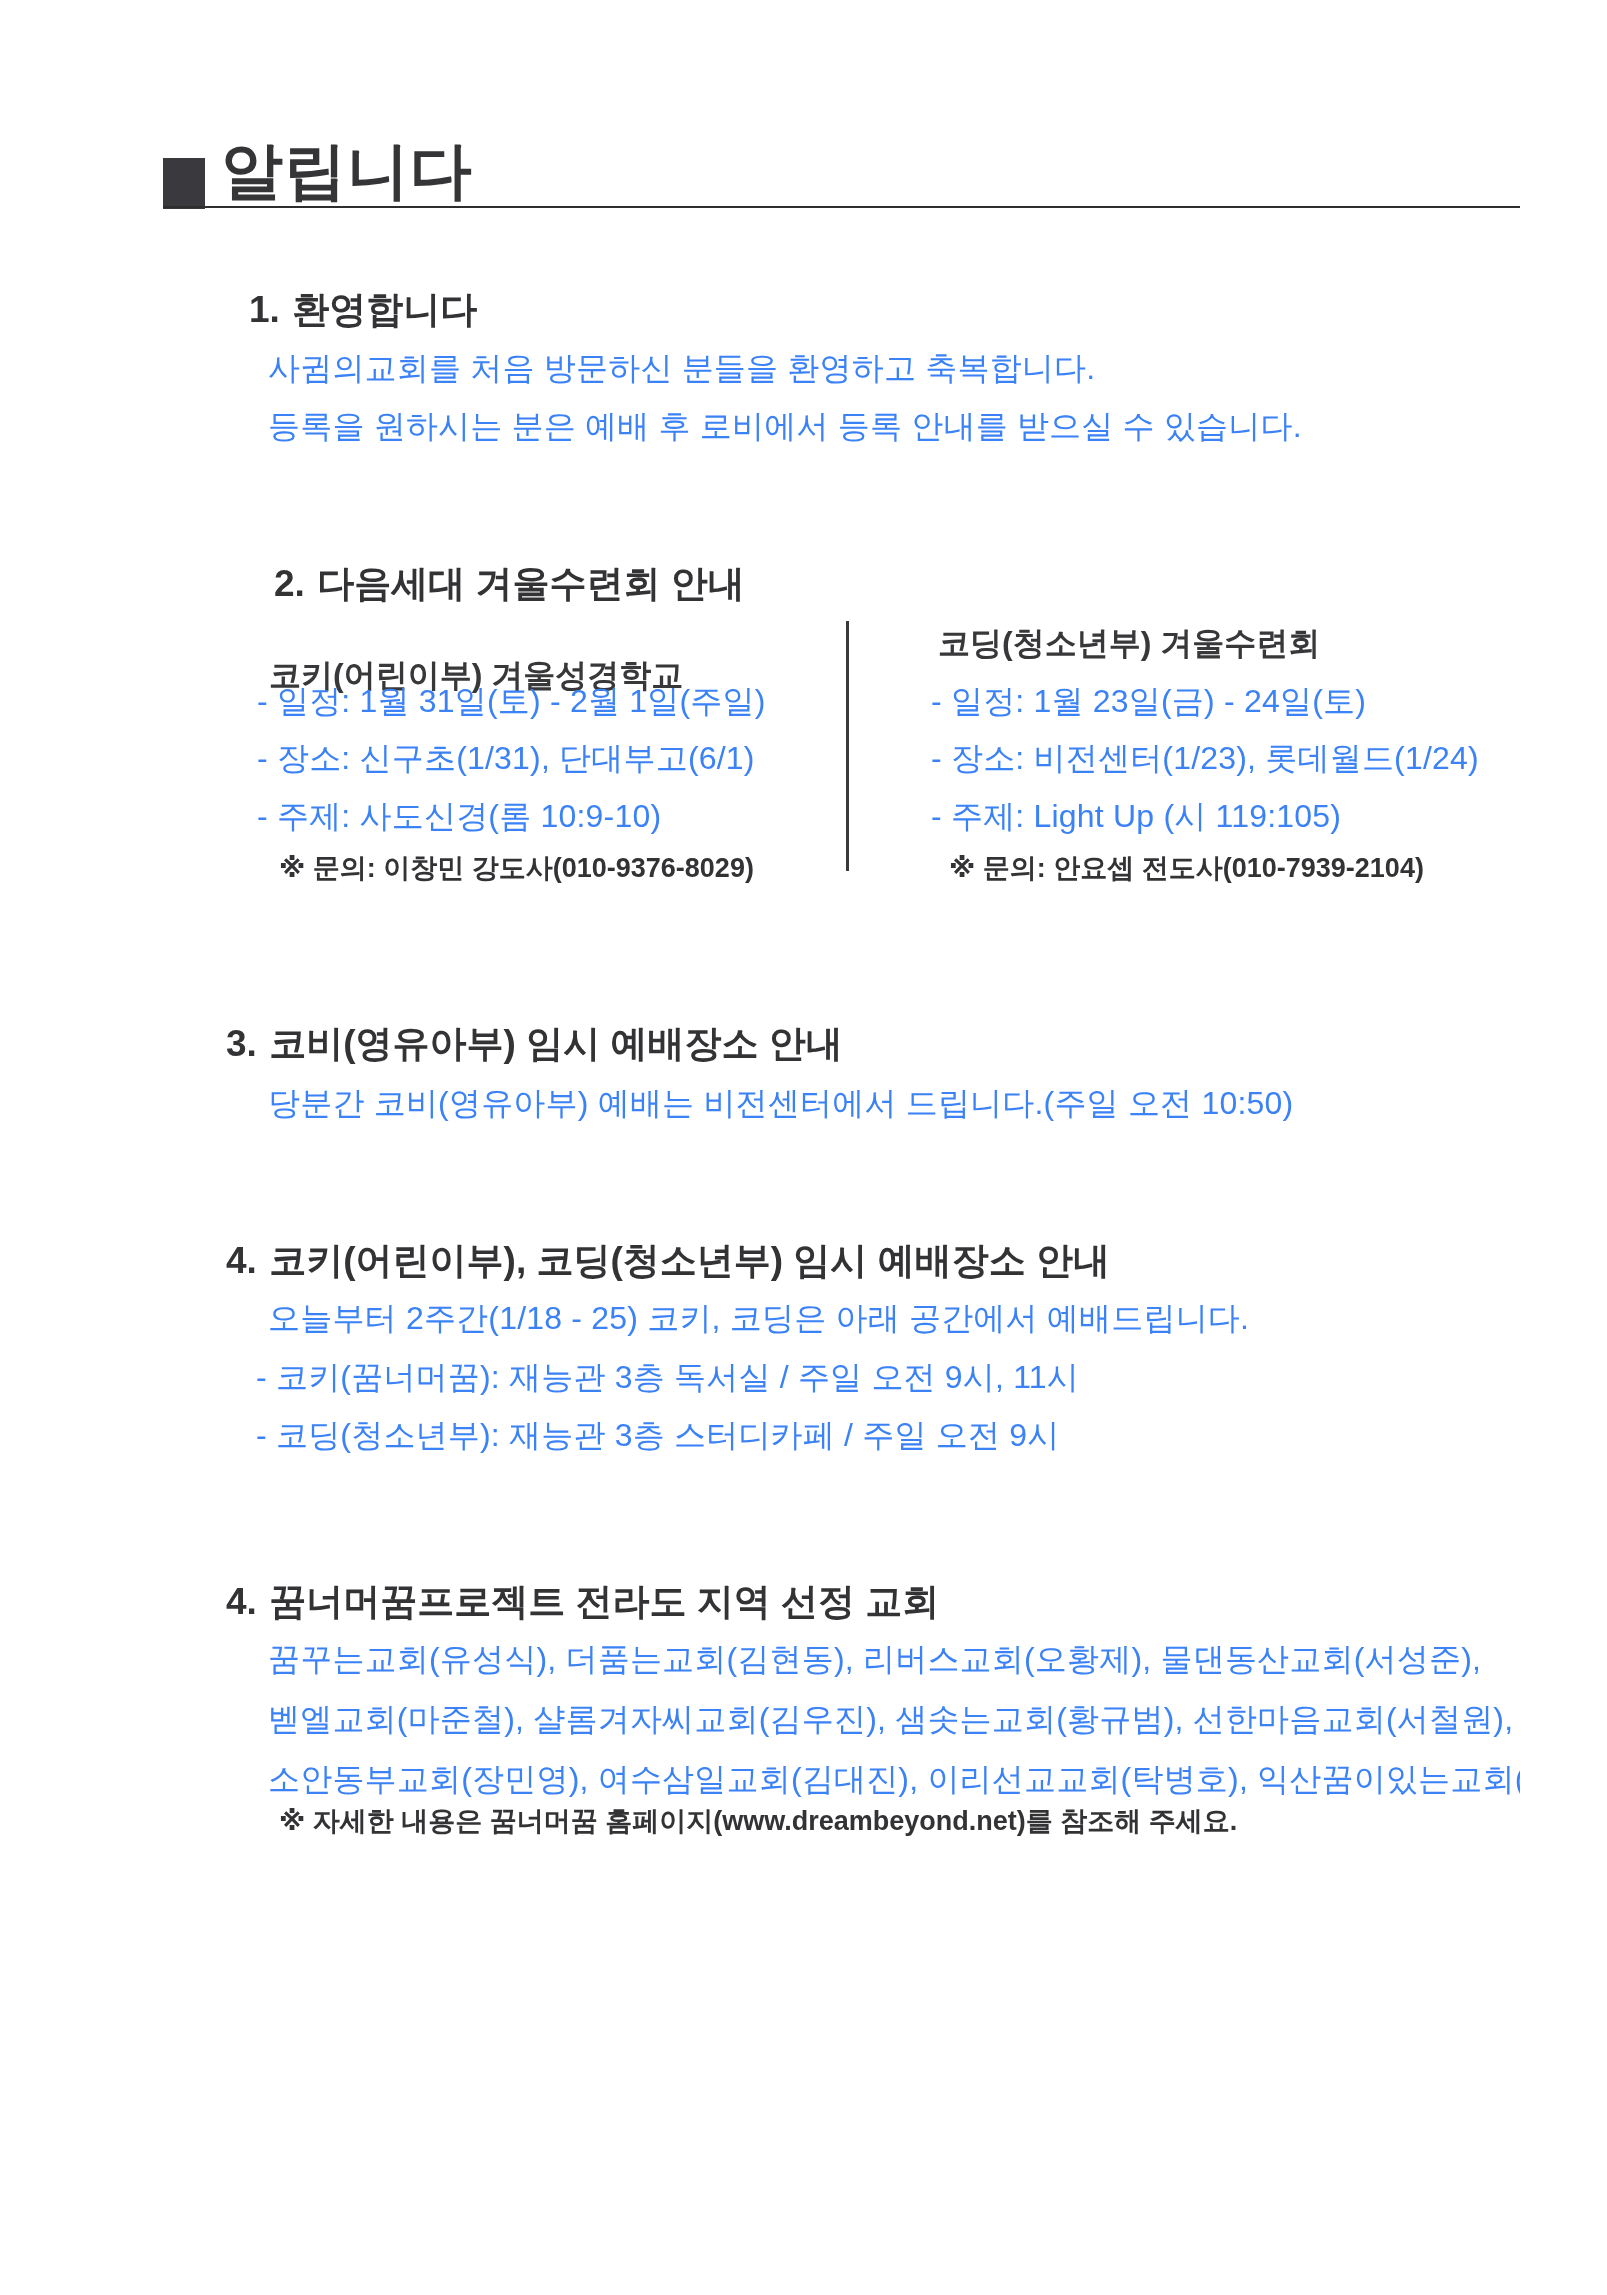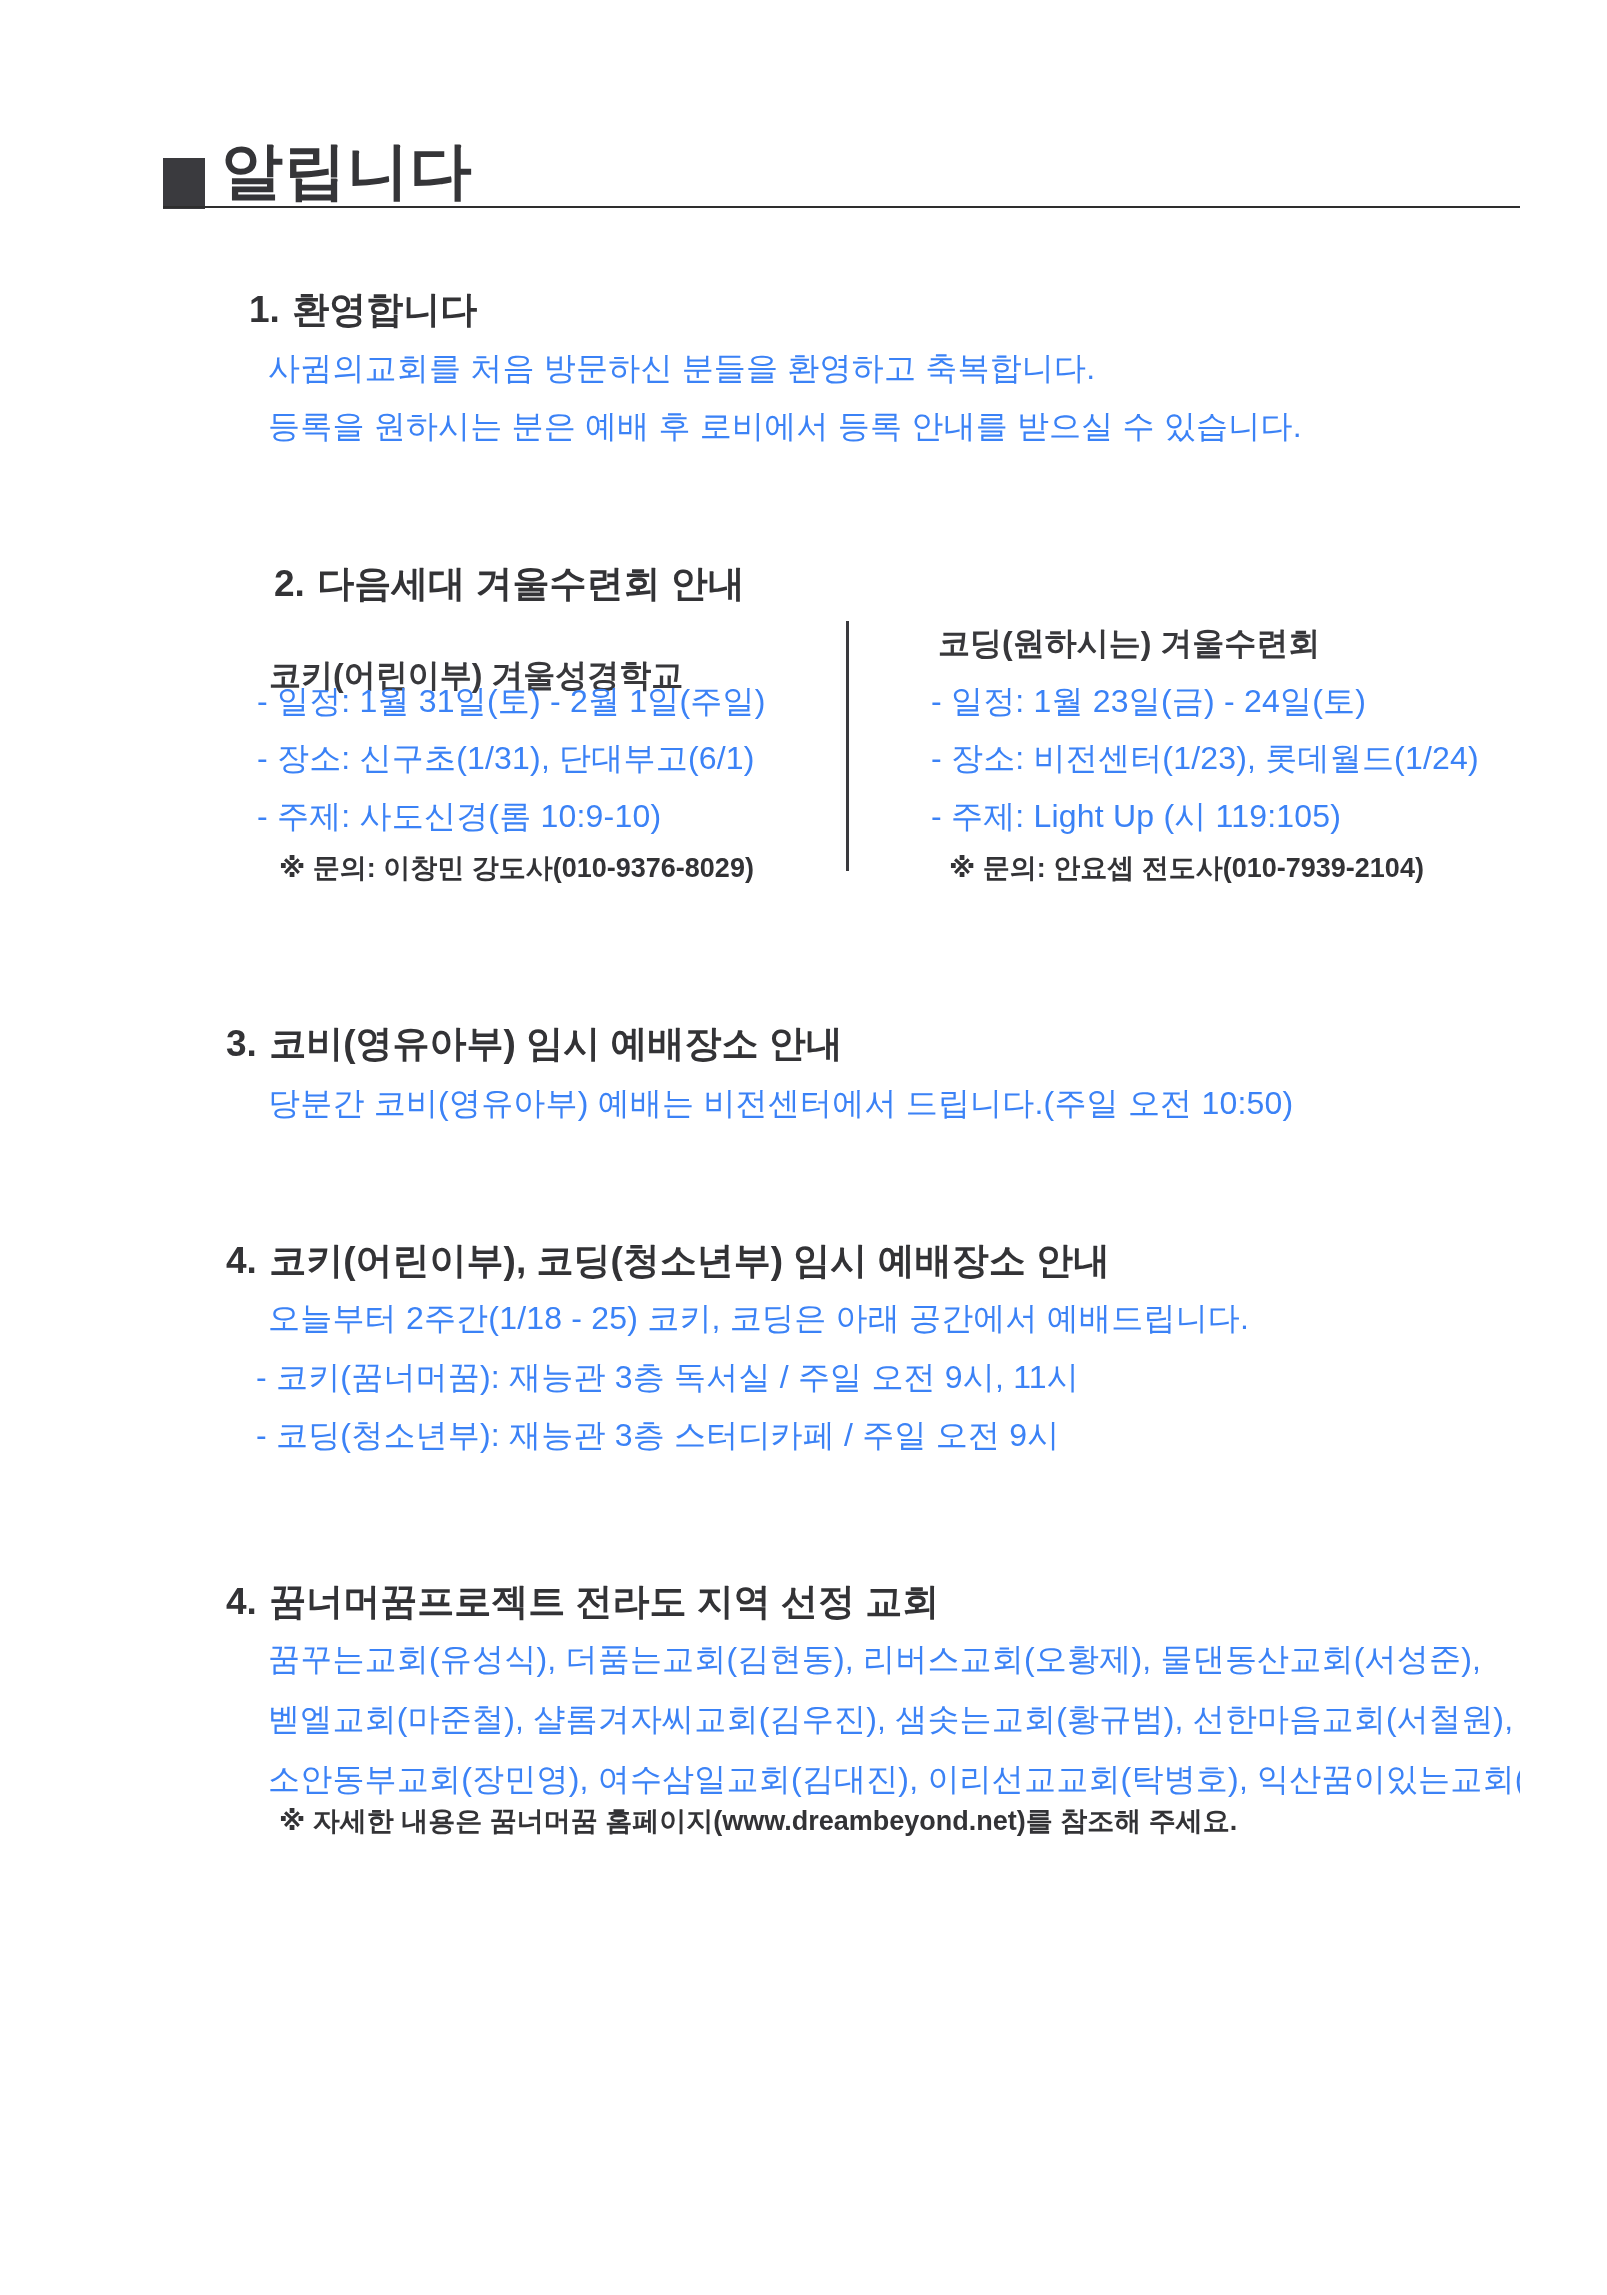--- a/index.html
+++ b/index.html
@@ -102,21 +102,21 @@
   </div>
 
   <div class="abs col-title" style="left:269px; top:625px;margin-top:32px;">코키(어린이부) 겨울성경학교</div>
   <div class="abs body-line" style="left:257px; top:683px;">- 일정: 1월 31일(토) - 2월 1일(주일)</div>
   <div class="abs body-line" style="left:257px; top:740px;">- 장소: 신구초(1/31), 단대부고(6/1)</div>
   <div class="abs body-line" style="left:257px; top:798px;">- 주제: 사도신경(롬 10:9-10)</div>
   <div class="abs col-note" style="left:279px; top:852px;">※ 문의: 이창민 강도사(010-9376-8029)</div>
 
   <div class="abs col-divider"></div>
 
-  <div class="abs col-title" style="left:938px; top:625px;">코딩(원하시는) 겨울수련회</div>
+  <div class="abs col-title" style="left:938px; top:625px;">코딩(청소년부) 겨울수련회</div>
   <div class="abs body-line" style="left:931px; top:683px;">- 일정: 1월 23일(금) - 24일(토)</div>
   <div class="abs body-line" style="left:931px; top:740px;">- 장소: 비전센터(1/23), 롯데월드(1/24)</div>
   <div class="abs body-line" style="left:931px; top:798px;">- 주제: Light Up (시 119:105)</div>
   <div class="abs col-note" style="left:949px; top:852px;">※ 문의: 안요셉 전도사(010-7939-2104)</div>
 
   <div class="abs sec-heading" style="left:226px; top:1023px;">
     <span class="num">3.</span><span>코비(영유아부) 임시 예배장소 안내</span>
   </div>
   <div class="abs body-line" style="left:268px; top:1085px;">당분간 코비(영유아부) 예배는 비전센터에서 드립니다.(주일 오전 10:50)</div>
 

